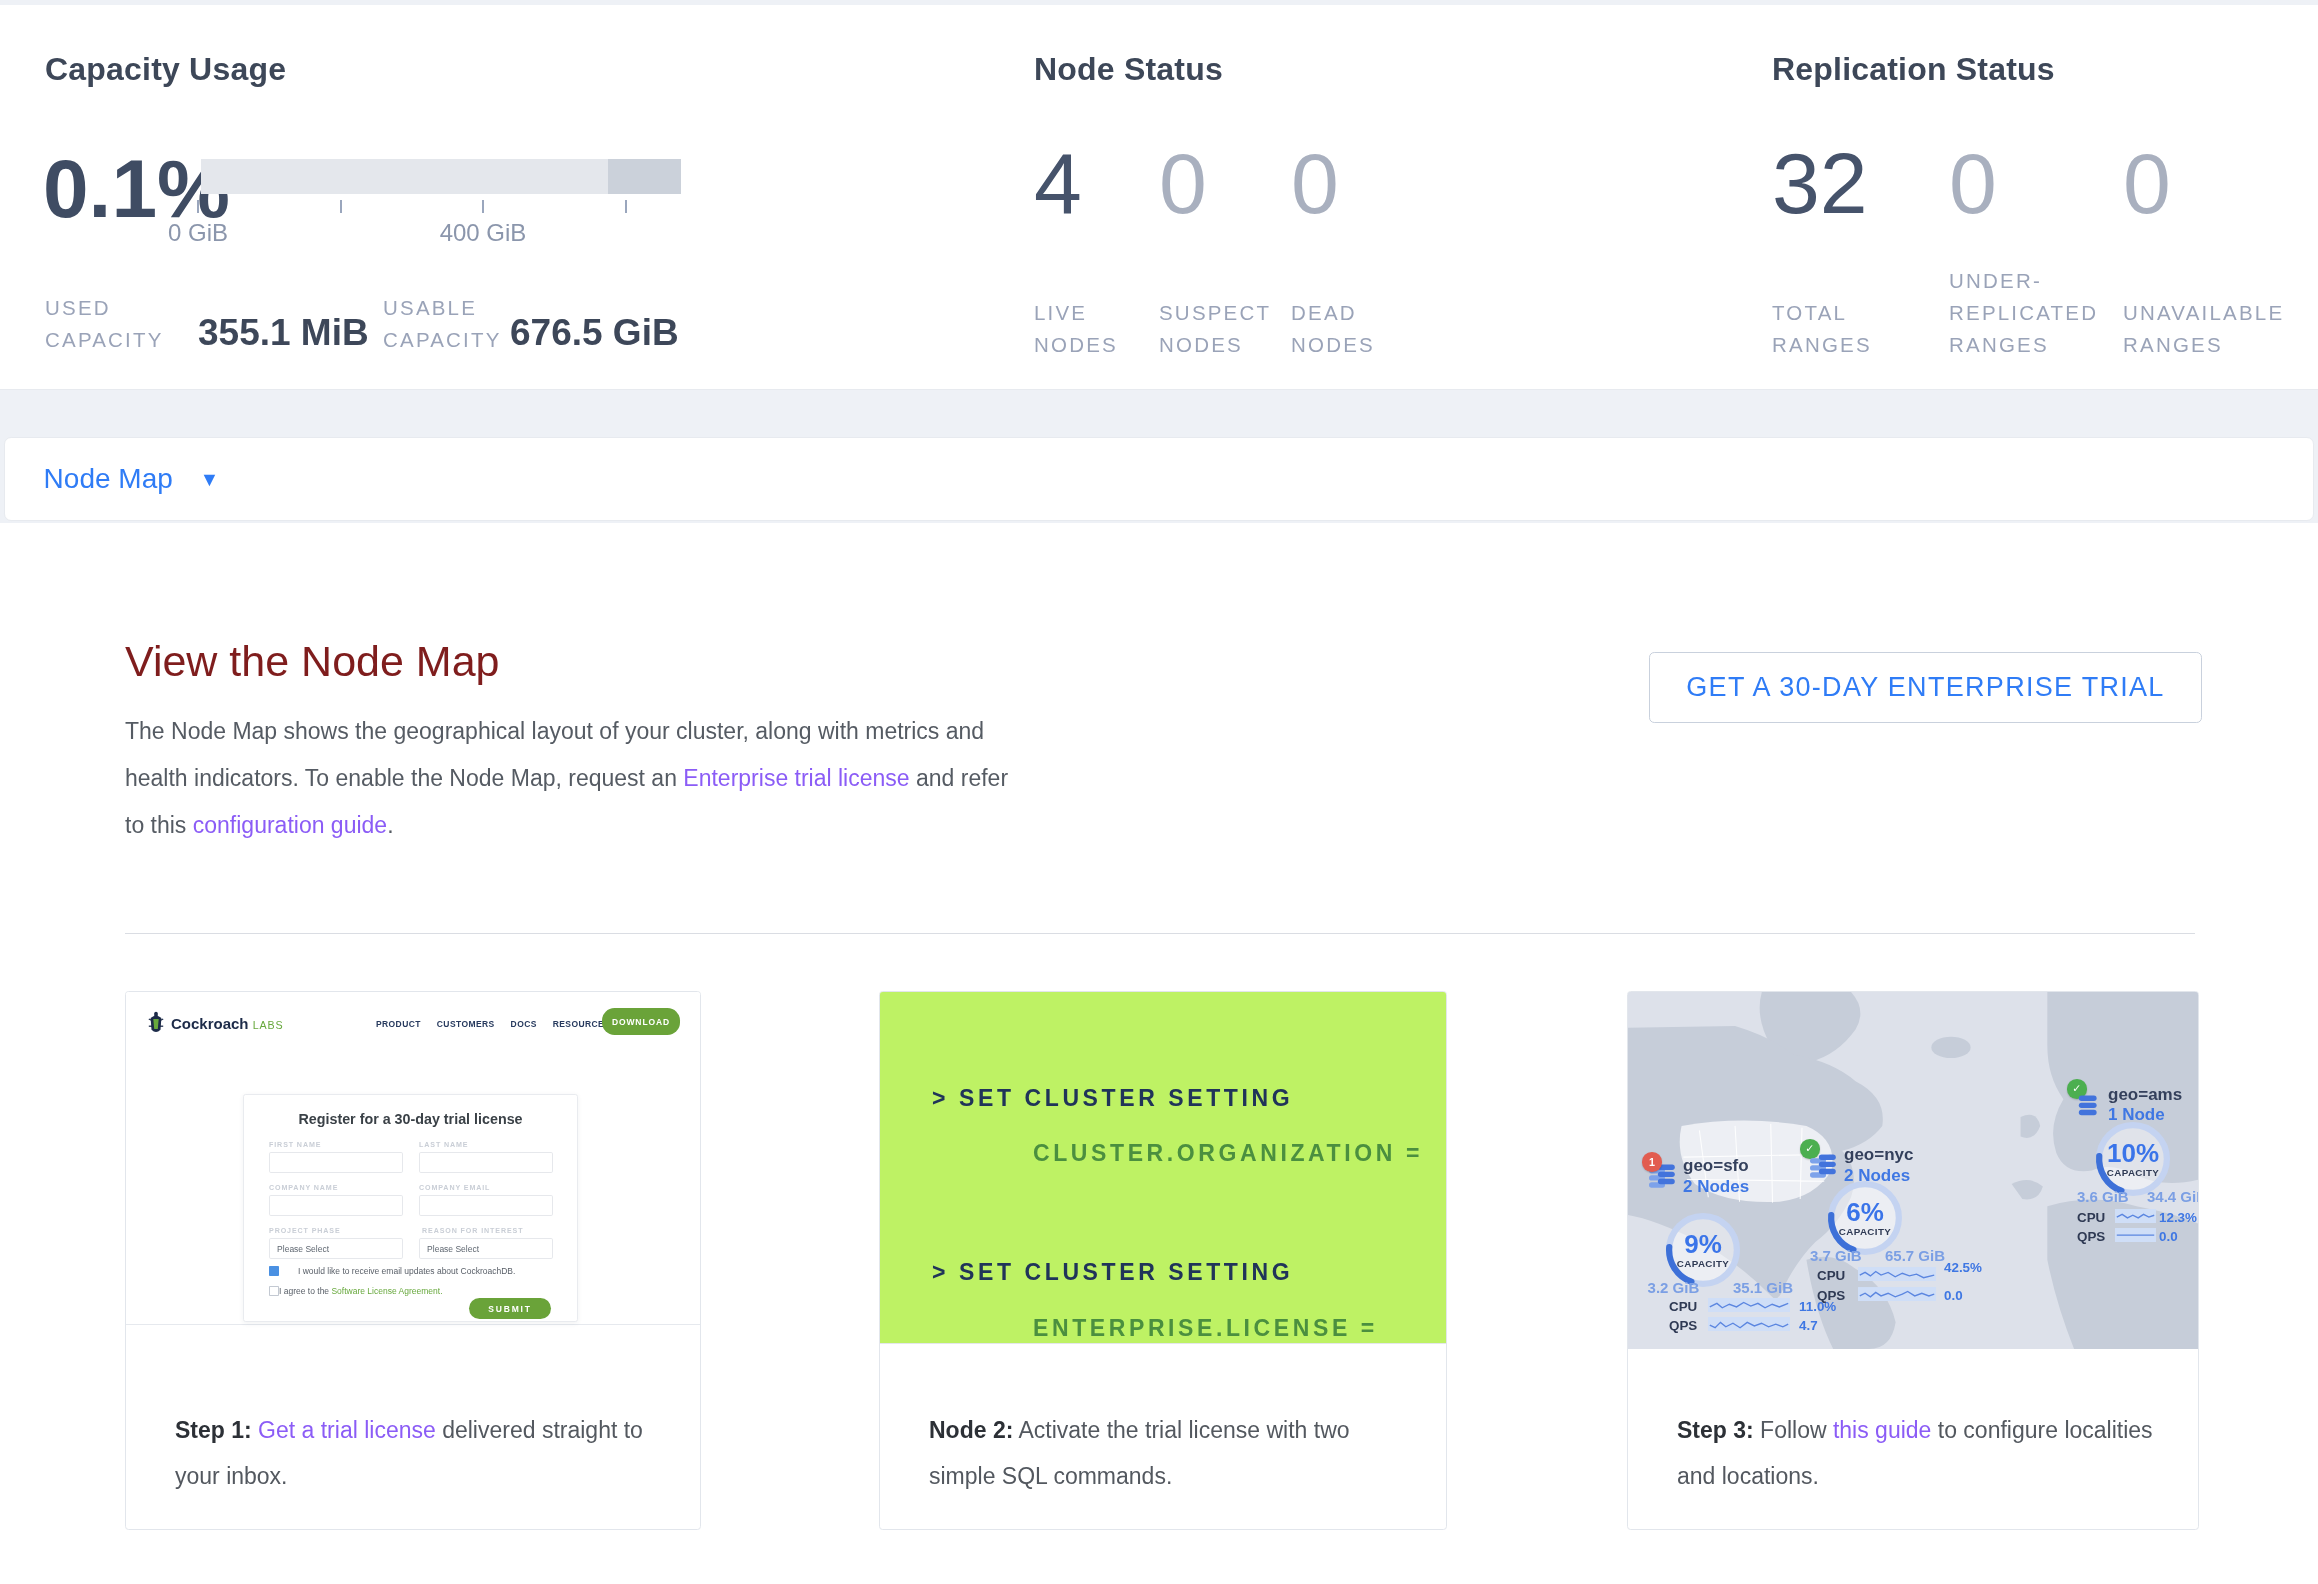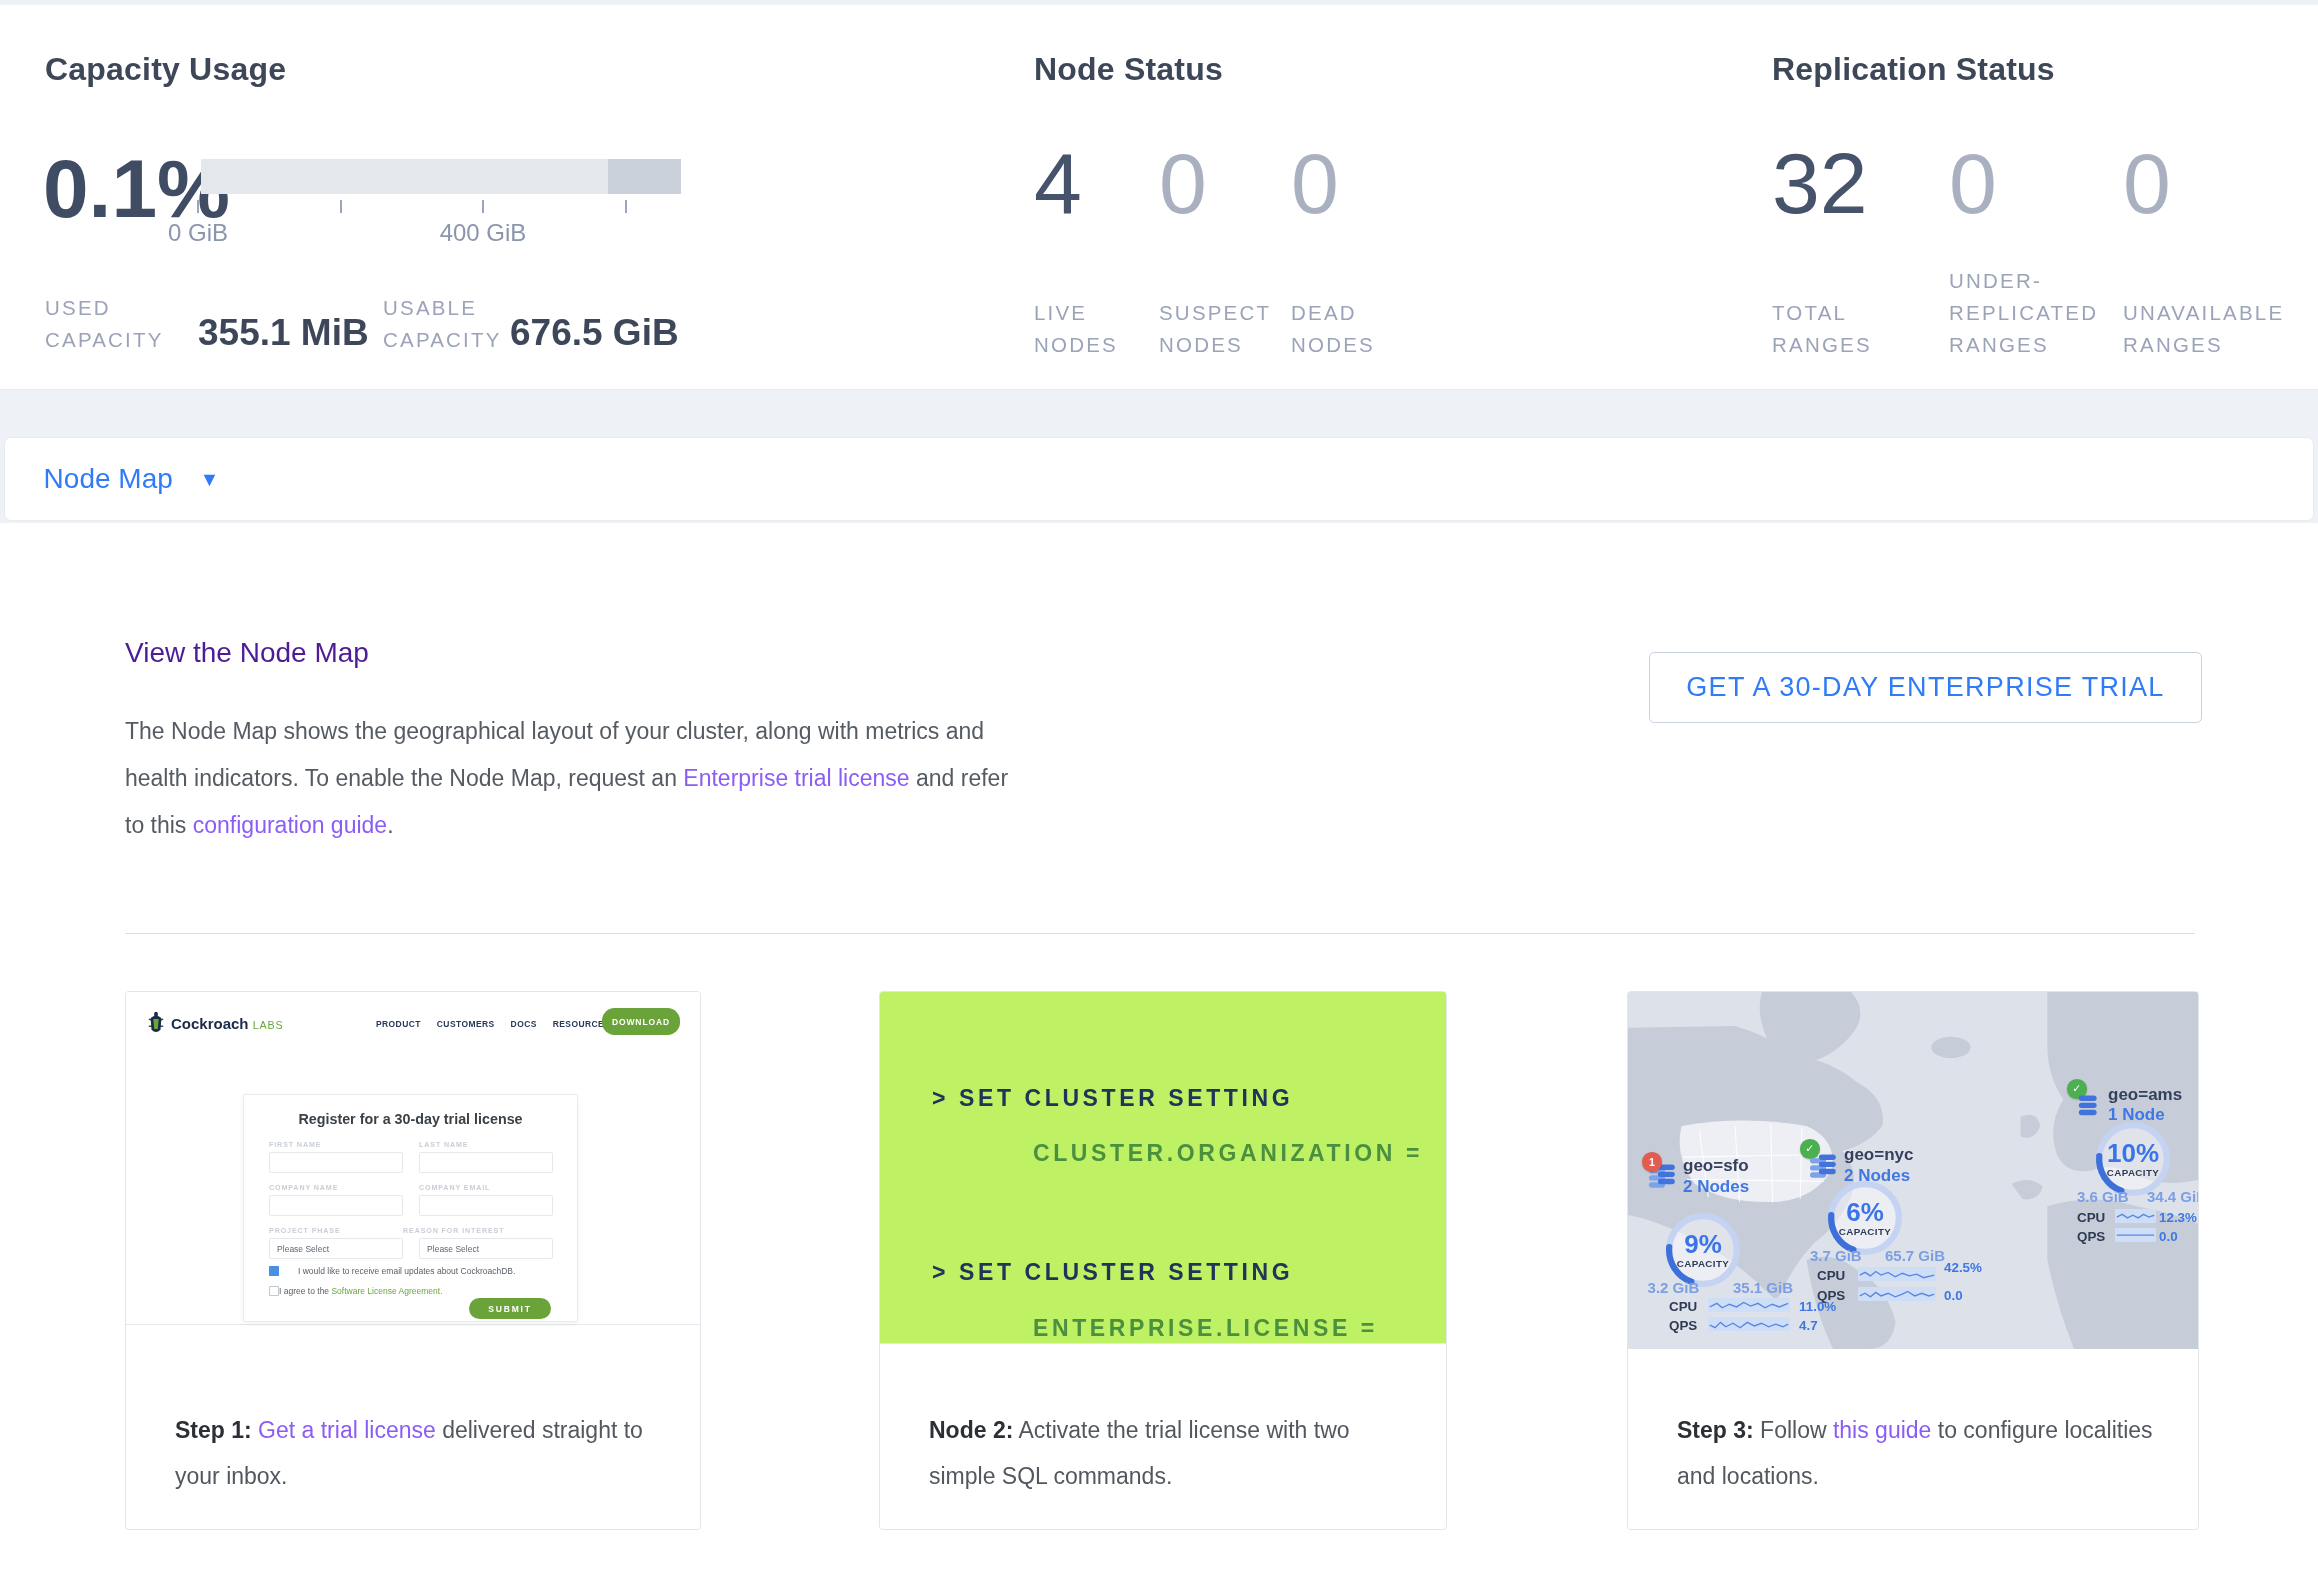--- a/index.html
+++ b/index.html
@@ -24,21 +24,21 @@
   .tick{width:1.8px;height:12.5px;background:#9aa6bd;}
   .ticklabel{font-size:24px;color:#8b96ac;transform:translateX(-50%);white-space:nowrap;}
 
   
   .nmbar{left:3.6px;top:437px;width:2310px;height:84px;background:#fff;border:0.9px solid #e7eaef;border-radius:7.1px;box-sizing:border-box;display:flex;align-items:center;}
   .nmbar .lbl{color:#2f7cf6;font-size:28px;margin-left:39px;}
   .nmbar .caret{color:#2f7cf6;font-size:19.6px;margin-left:27px;}
 
   
   .main{left:0;top:523px;width:2319px;height:1062px;background:#ffffff;}
-  .h1{font-size:28px;font-weight:500;color:#4c1d95;text-align:center;}
+  .h1{font-size:43px;font-weight:500;color:#7f1d1d;text-align:center;}
   .para{font-size:23px;line-height:47px;color:#555b63;width:900px;}
   .blue{color:#8b5cf6;}
   .divider{height:0.9px;background:#dadde3;}
   .trialbtn{width:553px;height:71px;background:#fff;border:0.9px solid #c9d1dd;border-radius:5.3px;box-sizing:border-box;
     display:flex;align-items:center;justify-content:center;color:#2f7cf6;font-size:27px;font-weight:500;letter-spacing:1.3px;cursor:pointer;}
 
   
   .card{background:#fff;border:0.9px solid #e2e6ec;border-radius:3.6px;box-sizing:border-box;overflow:hidden;}
   .caption{position:absolute;left:49px;right:31px;top:415px;font-size:23px;line-height:46px;color:#53585f;}
   .caption b{color:#2c3036;font-weight:700;}
@@ -170,21 +170,21 @@
         <div class="abs flabel" style="left:175px;top:46px;">LAST NAME</div>
         <div class="abs finput" style="left:25px;top:57px;width:134px;"></div>
         <div class="abs finput" style="left:175px;top:57px;width:134px;"></div>
 
         <div class="abs flabel" style="left:25px;top:89px;">COMPANY NAME</div>
         <div class="abs flabel" style="left:175px;top:89px;">COMPANY EMAIL</div>
         <div class="abs finput" style="left:25px;top:100px;width:134px;"></div>
         <div class="abs finput" style="left:175px;top:100px;width:134px;"></div>
 
         <div class="abs flabel" style="left:25px;top:132px;">PROJECT PHASE</div>
-        <div class="abs flabel" style="left:159px;top:132px;">REASON FOR INTEREST</div>
+        <div class="abs flabel" style="left:178px;top:132px;">REASON FOR INTEREST</div>
         <div class="abs finput" style="left:25px;top:143px;width:134px;">
             <span>Please Select</span>
           </div>
         <div class="abs finput" style="left:175px;top:143px;width:134px;">
             <span>Please Select</span>
           </div>
 
         <div class="abs" style="left:25px;top:171px;display:flex;align-items:center;gap:19px;">
           <span class="cbx on"></span>
           <span class="minitxt">I would like to receive email updates about CockroachDB.</span>

